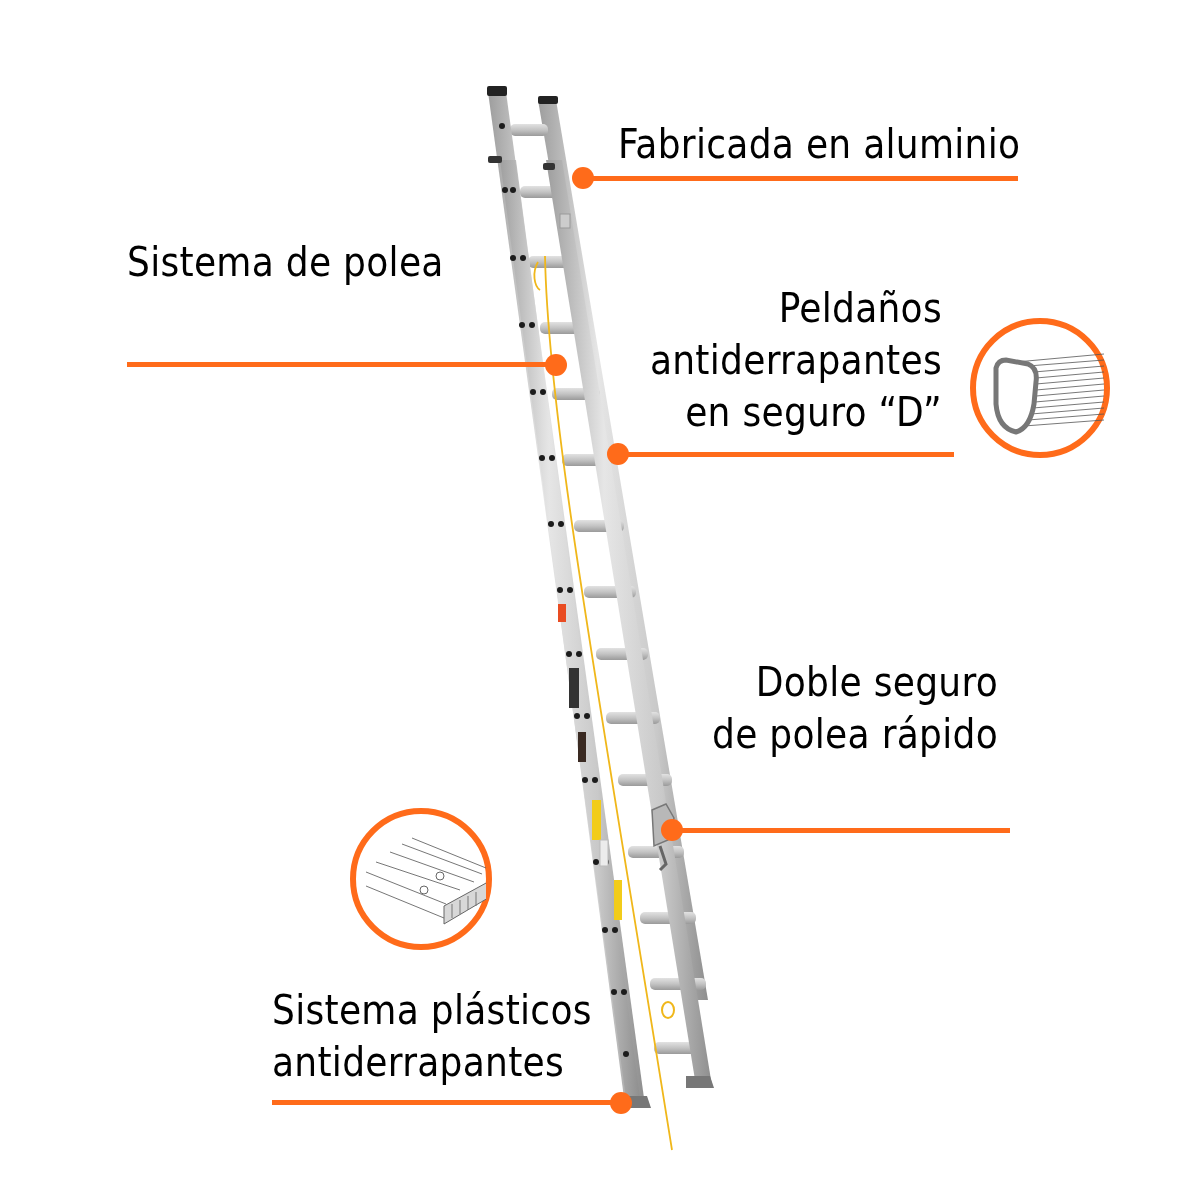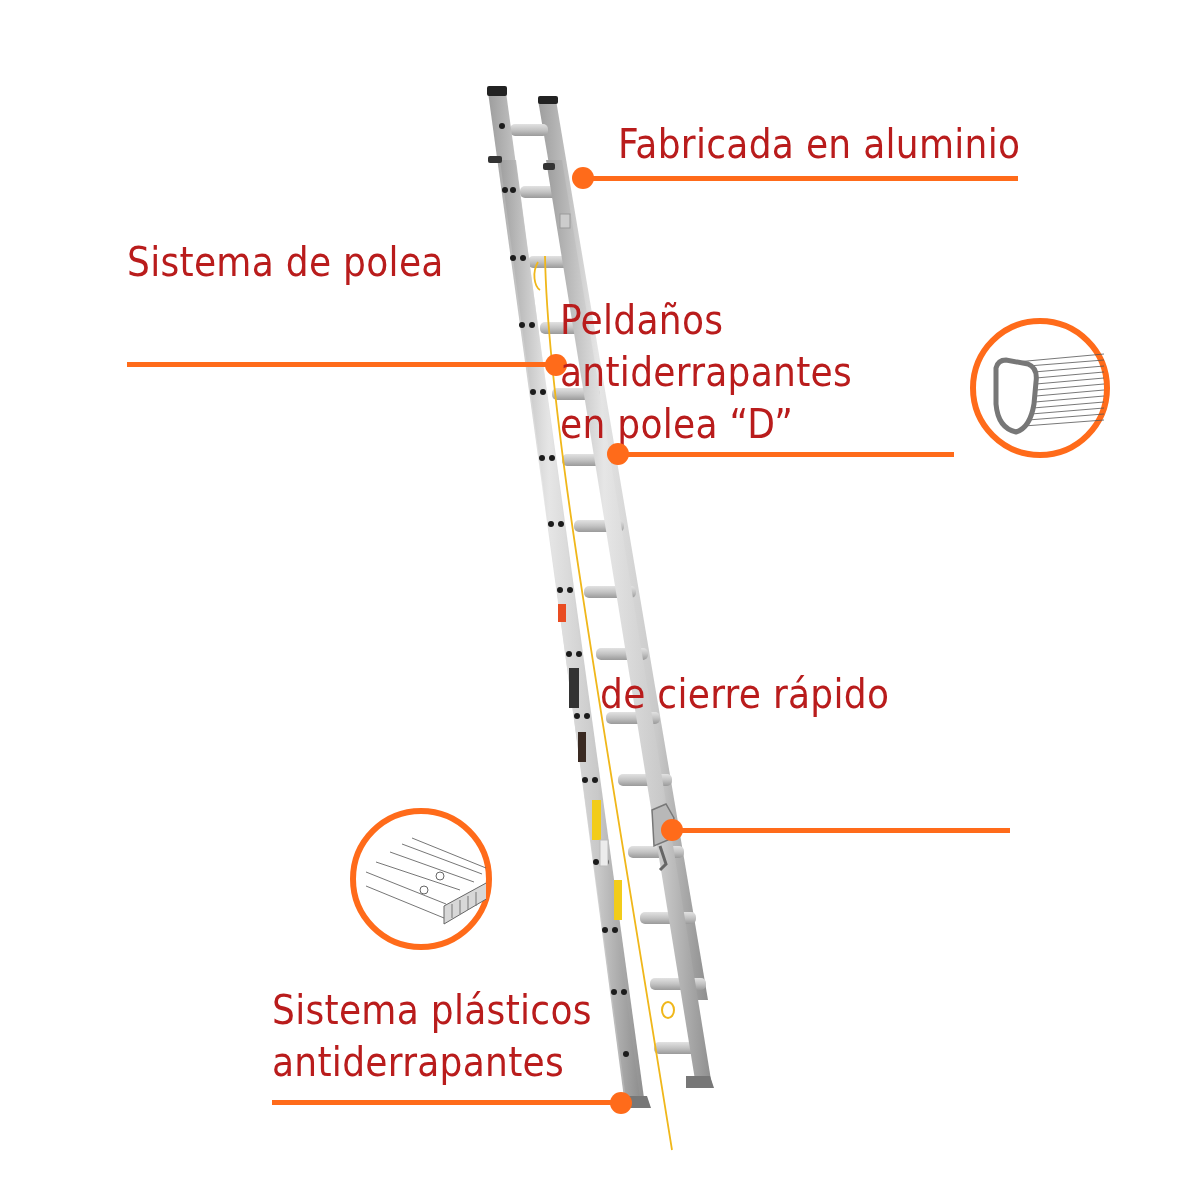--- a/index.html
+++ b/index.html
@@ -1,18 +1,18 @@
 <!DOCTYPE html>
 <html><head>
 <meta charset="utf-8">
 <style>
   html, body { margin:0; padding:0; background:#ffffff; }
   #stage { position:relative; width:1200px; height:1200px; overflow:hidden; background:#ffffff; font-family:"DejaVu Sans Condensed","DejaVu Sans","Liberation Sans",sans-serif; }
-  .label { position:absolute; color:#b91c1c; font-size:40px; line-height:52px; font-weight:500; letter-spacing:0.3px; font-stretch:condensed; }
-  .label.right { text-align:left;margin-top:12px; }
+  .label { position:absolute; color:#000000; font-size:40px; line-height:52px; font-weight:500; letter-spacing:0.3px; font-stretch:condensed; }
+  .label.right { text-align:right; }
   .label span { display:block; white-space:nowrap; }
   .line { position:absolute; height:5px; background:#ff6b1a; }
   .dot { position:absolute; width:22px; height:22px; border-radius:50%; background:#ff6b1a; }
   #ladder { position:absolute; left:0; top:0; }
   .inset { position:absolute; border-radius:50%; border:6px solid #ff6b1a; background:#ffffff; box-sizing:border-box; }
 </style>
 </head>
 <body>
 
 <div id="stage">
@@ -121,21 +121,21 @@
 
   <div class="label" style="left:127px; top:236px;">
     <span>Sistema de polea</span>
   </div>
   <div class="line" style="left:127px; top:362px; width:430px;"></div>
   <div class="dot" style="left:545px; top:354px;"></div>
 
   <div class="label right" style="left:560px; width:382px; top:282px;">
     <span>Peldaños</span>
     <span>antiderrapantes</span>
-    <span>en polea “D”</span>
+    <span>en seguro “D”</span>
   </div>
   <div class="dot" style="left:607px; top:443px;"></div>
   <div class="line" style="left:624px; top:452px; width:330px;"></div>
   <div class="inset" style="left:970px; top:318px; width:140px; height:140px;">
     <svg width="128" height="128" viewBox="0 0 128 128">
       <g stroke="#555" stroke-width="0.8">
         <line x1="40" y1="38" x2="128" y2="30"></line>
           <line x1="52" y1="42" x2="128" y2="36"></line>
         <line x1="58" y1="48" x2="128" y2="42"></line>
           <line x1="60" y1="54" x2="128" y2="48"></line>
@@ -146,21 +146,22 @@
         <line x1="57" y1="84" x2="128" y2="78"></line>
           <line x1="55" y1="90" x2="128" y2="84"></line>
         <line x1="52" y1="96" x2="128" y2="90"></line>
           <line x1="48" y1="102" x2="128" y2="96"></line>
       </g>
       <path d="M20,44 Q22,36 30,36 L52,40 Q62,44 60,58 L58,80 Q54,104 40,108 Q22,104 20,80 Z" fill="#ffffff" stroke="#777" stroke-width="5"></path>
     </svg>
   </div>
 
   <div class="label right" style="left:600px; width:398px; top:656px;">
-    <span>de cierre rápido</span>
+    <span>Doble seguro</span>
+    <span>de polea rápido</span>
   </div>
   <div class="dot" style="left:661px; top:819px;"></div>
   <div class="line" style="left:678px; top:828px; width:332px;"></div>
 
   <div class="inset" style="left:350px; top:808px; width:142px; height:142px;">
     <svg width="130" height="130" viewBox="0 0 130 130">
       <g stroke="#666" stroke-width="0.9" fill="none">
         <line x1="10" y1="58" x2="90" y2="90"></line>
           <line x1="10" y1="72" x2="88" y2="104"></line>
         <line x1="20" y1="48" x2="104" y2="76"></line>

